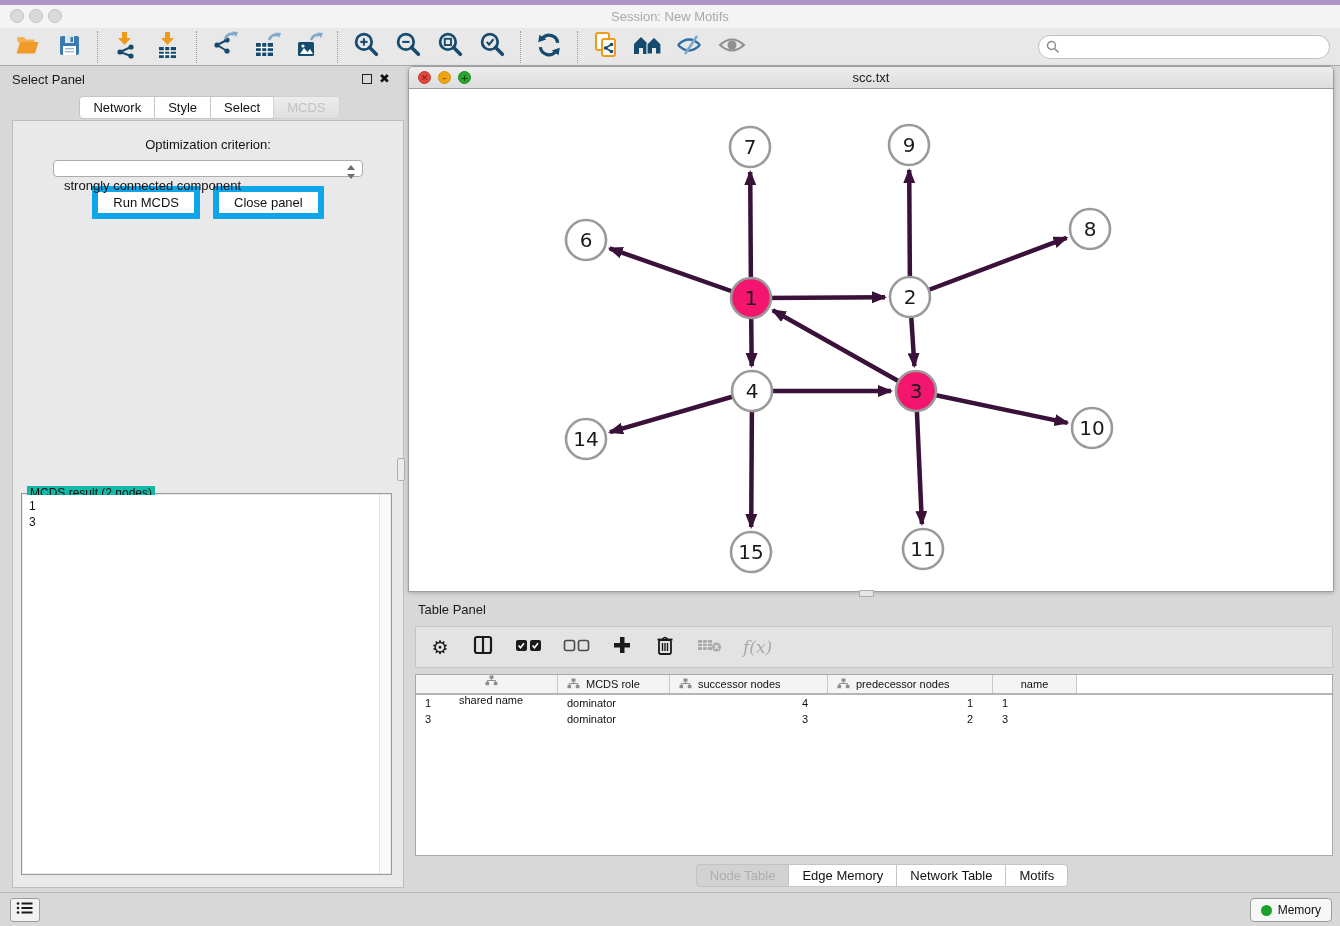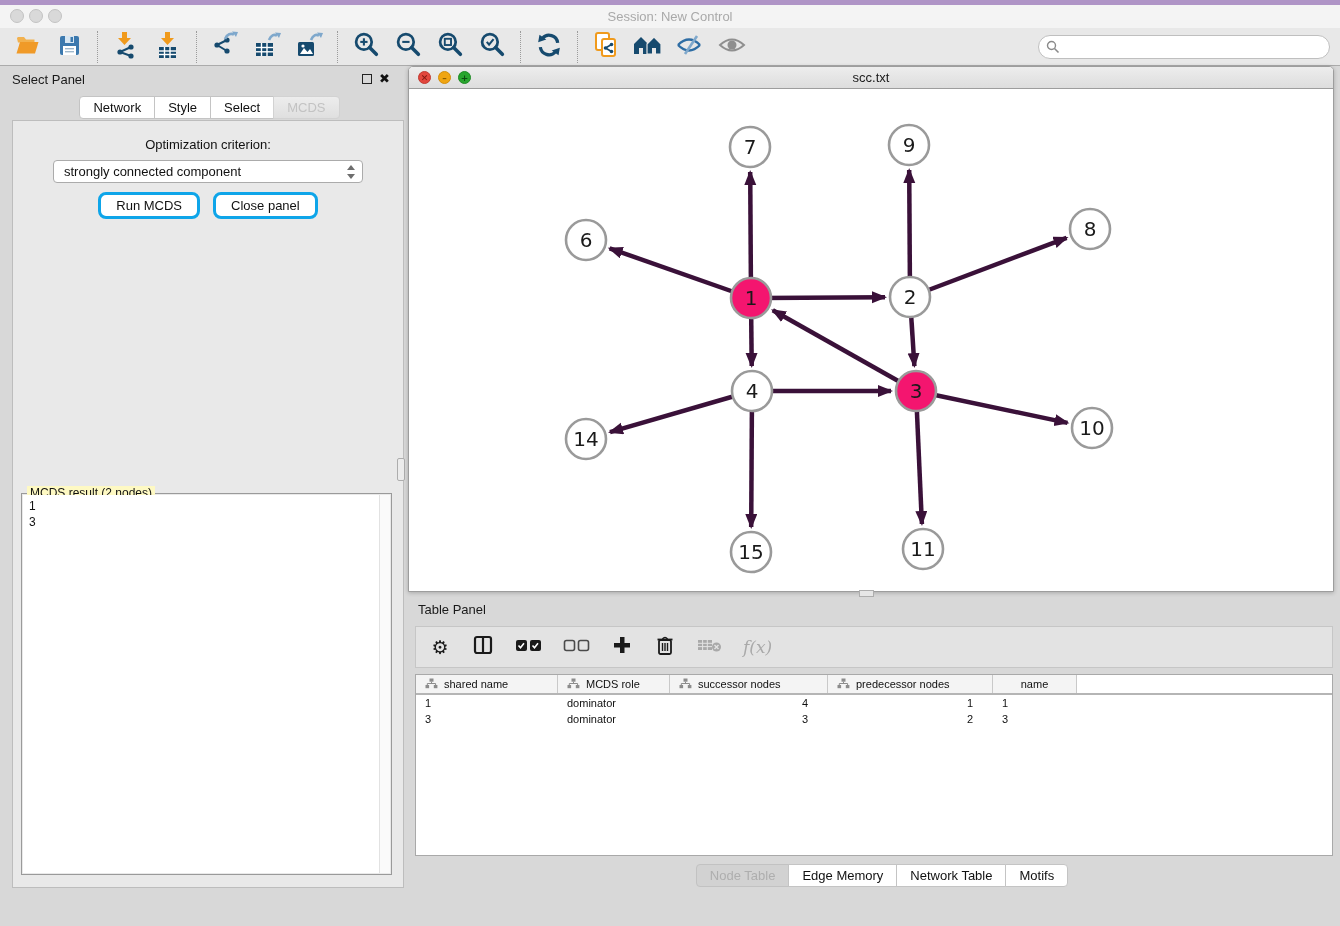--- a/index.html
+++ b/index.html
@@ -24,28 +24,28 @@
   .panel-title { position:absolute; left:12px; top:6px; font-size:13px; color:#1A1A1A; }
   .float-ico { position:absolute; width:10px; height:10px; border:1.6px solid #222; top:8px; }
   .close-ico { position:absolute; top:5px; font-size:13px; font-weight:bold; color:#111; font-family:"DejaVu Sans",sans-serif; }
   .cp-tabs { position:absolute; left:0; top:96px; width:403px; display:flex; justify-content:center; }
   .seg-tab { font-size:13px; padding:3px 13px; background:#FFF; border:1px solid #C4C4C4; margin-left:-1px; color:#111; cursor:default; }
   .seg-tab:first-child { border-radius:4px 0 0 4px; margin-left:16px; }
   .seg-tab:last-child { border-radius:0 4px 4px 0; }
   .cp-tabs .seg-tab.active { background:linear-gradient(#EDEDED,#DFDFDF); color:#C3C3C3; border-color:#D2D2D2; }
   .cp-body { position:absolute; left:12px; top:120px; width:392px; height:768px; background:#E9E9E9; border:1px solid #BDBDBD; }
   .opt-label { text-align:center; margin-top:16px; font-size:13px; color:#111; }
-  .dropdown { position:relative; margin:8px auto 0; width:310px; height:23px; background:#FFF; border:1px solid #ABABAB; border-radius:4px; font-size:13px; line-height:21px; padding:0 22px 0 10px; color:#111; }
+  .dropdown { position:relative; margin:8px auto 0; width:310px; height:17px; background:#FFF; border:1px solid #ABABAB; border-radius:4px; font-size:13px; line-height:21px; padding:14px 22px 0 10px; color:#111; }
   .stepper { position:absolute; right:6px; top:4px; width:9px; height:14px; }
   .stepper:before { content:""; position:absolute; top:0; left:0; border-left:4.5px solid transparent; border-right:4.5px solid transparent; border-bottom:5px solid #6E6E6E; }
   .stepper:after { content:""; position:absolute; bottom:0; left:0; border-left:4.5px solid transparent; border-right:4.5px solid transparent; border-top:5px solid #6E6E6E; }
   .btn-row { display:flex; justify-content:center; gap:13px; margin-top:9px; }
-  .push-btn { background:#FFF; border:3px solid #0ea5e9; border-radius:8px; font-size:13px; padding:3px 15px; color:#111; }
+  .push-btn { background:#FFF; border:6px solid #0ea5e9; border-radius:1px; font-size:13px; padding:3px 15px; color:#111; }
   .result-box { position:absolute; left:8px; right:11px; top:372px; bottom:12px; border:1px solid #9A9A9A; }
-  .result-legend { position:absolute; top:-8px; left:5px; background:#fef9c3; padding:0 3px; font-size:12px; color:#111; }
+  .result-legend { position:absolute; top:-8px; left:5px; background:#14b8a6; padding:0 3px; font-size:12px; color:#111; }
   .result-area { position:absolute; left:1px; right:1px; top:1px; bottom:1px; background:#FFF; font-size:12px; color:#111; padding:3px 0 0 6px; line-height:16px; }
   .result-scroll { position:absolute; right:0; top:0; bottom:0; width:11px; background:#FAFAFA; border-left:1px solid #E2E2E2; }
 
   .v-grip { position:absolute; left:397px; top:458px; width:8px; height:23px; background:#ECECEC; border:1px solid #ADADAD; border-radius:2px; }
 
   
   .network-window { position:absolute; left:408px; top:66px; width:926px; height:526px; background:#FFF; border:1px solid #9D9D9D; border-radius:5px 5px 0 0; box-shadow:0 1px 4px rgba(0,0,0,.22); }
   .net-titlebar { position:absolute; top:0; left:0; right:0; height:22px; background:linear-gradient(#EDEDED,#DDDDDD); border-bottom:1px solid #9D9D9D; border-radius:4px 4px 0 0; }
   .net-title { position:absolute; left:0; right:0; top:3px; text-align:center; font-size:13px; color:#1A1A1A; }
   .tl { position:absolute; top:4px; width:13px; height:13px; border-radius:50%; font:bold 9px/12px "DejaVu Sans",sans-serif; text-align:center; }
@@ -80,21 +80,21 @@
 </head>
 <body>
 
 <div id="app">
 
   <div class="desktop-strip"></div>
   <div class="titlebar">
     <span class="tl-gray" style="left:10px"></span>
     <span class="tl-gray" style="left:29px"></span>
     <span class="tl-gray" style="left:48px"></span>
-    <div class="titlebar-title">Session: New Control</div>
+    <div class="titlebar-title">Session: New Motifs</div>
   </div>
 
   <div class="toolbar">
     <div class="tb-btn">
         <span>
       <svg width="26" height="24" viewBox="0 0 24 24">
             <path d="M2 5.5 C2 4.7 2.7 4 3.5 4 H9 l2 2.5 h8.5 v3 H3 Z" fill="#F2B14E"></path>
             <path d="M1.5 20.5 L5 9 H23.5 L20 20.5 Z" fill="#F09A28"></path>
           </svg></span>
     </div>
@@ -431,21 +431,21 @@
             <circle cx="19.5" cy="10" r="4.5" fill="#A9A9A9"></circle>
             <path d="M17.5 8 l4 4 M21.5 8 l-4 4" stroke="#E3E3E3" stroke-width="1.4"></path>
           </svg></span>
     </span>
     <span class="tp-ico">
         <span class="fx-label">f(x)</span>
       </span>
   </div>
   <div class="tp-table">
     <div class="tp-thead" id="table-head">
-        <div class="th-cell" style="width: 142px;">
+        <div class="th-cell" style="width: 142px; flex-direction: column;">
           <span><svg width="13" height="11" viewBox="0 0 13 11">
               <rect x="4.5" y="0.5" width="4" height="3.2" fill="#8C8C8C"></rect>
               <rect x="0.5" y="7" width="3.6" height="3.2" fill="#8C8C8C"></rect>
               <rect x="8.8" y="7" width="3.6" height="3.2" fill="#8C8C8C"></rect>
               <path d="M6.5 3.7 V5.5 M2.3 7 V5.5 H10.6 V7" fill="none" stroke="#8C8C8C" stroke-width="1"></path>
             </svg></span>
           <span>shared name</span>
         </div>
         <div class="th-cell" style="width: 112px;">
           <span><svg width="13" height="11" viewBox="0 0 13 11">
@@ -495,14 +495,31 @@
         </div>
       </div>
   </div>
   <div class="tp-tabs" id="tp-tabs">
       <span class="seg-tab active">Node Table</span>
       <span class="seg-tab">Edge Memory</span>
       <span class="seg-tab">Network Table</span>
       <span class="seg-tab">Motifs</span>
     </div>
 
+  <div class="statusbar">
+    <div class="list-btn">
+        <span>
+      <svg width="18" height="14" viewBox="0 0 18 14">
+            <circle cx="2" cy="2.5" r="1.3" fill="#1A1A1A"></circle>
+            <rect x="5.5" y="1.5" width="11" height="2" fill="#1A1A1A"></rect>
+            <circle cx="2" cy="7" r="1.3" fill="#1A1A1A"></circle>
+            <rect x="5.5" y="6" width="11" height="2" fill="#1A1A1A"></rect>
+            <circle cx="2" cy="11.5" r="1.3" fill="#1A1A1A"></circle>
+            <rect x="5.5" y="10.5" width="11" height="2" fill="#1A1A1A"></rect>
+          </svg></span>
+    </div>
+    <div class="memory-btn">
+      <span class="mem-dot"></span>
+      <span>Memory</span>
+    </div>
+  </div>
 
 </div>
 
 </body></html>

